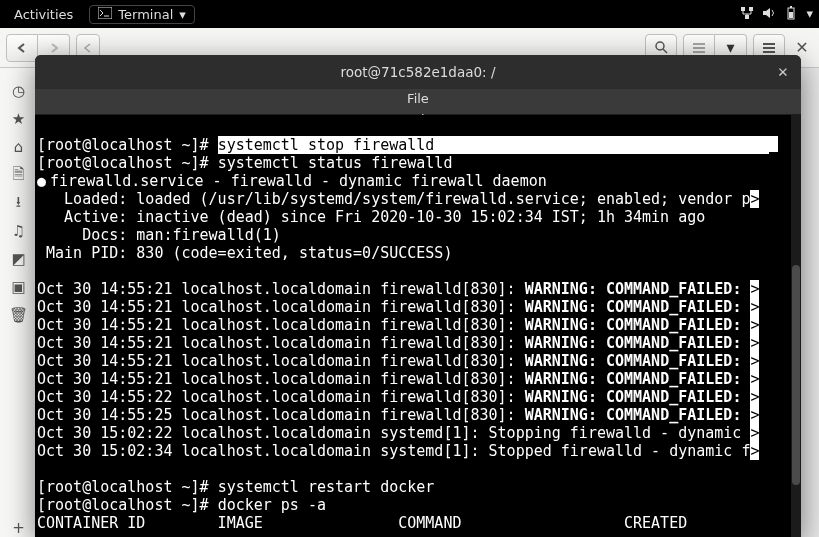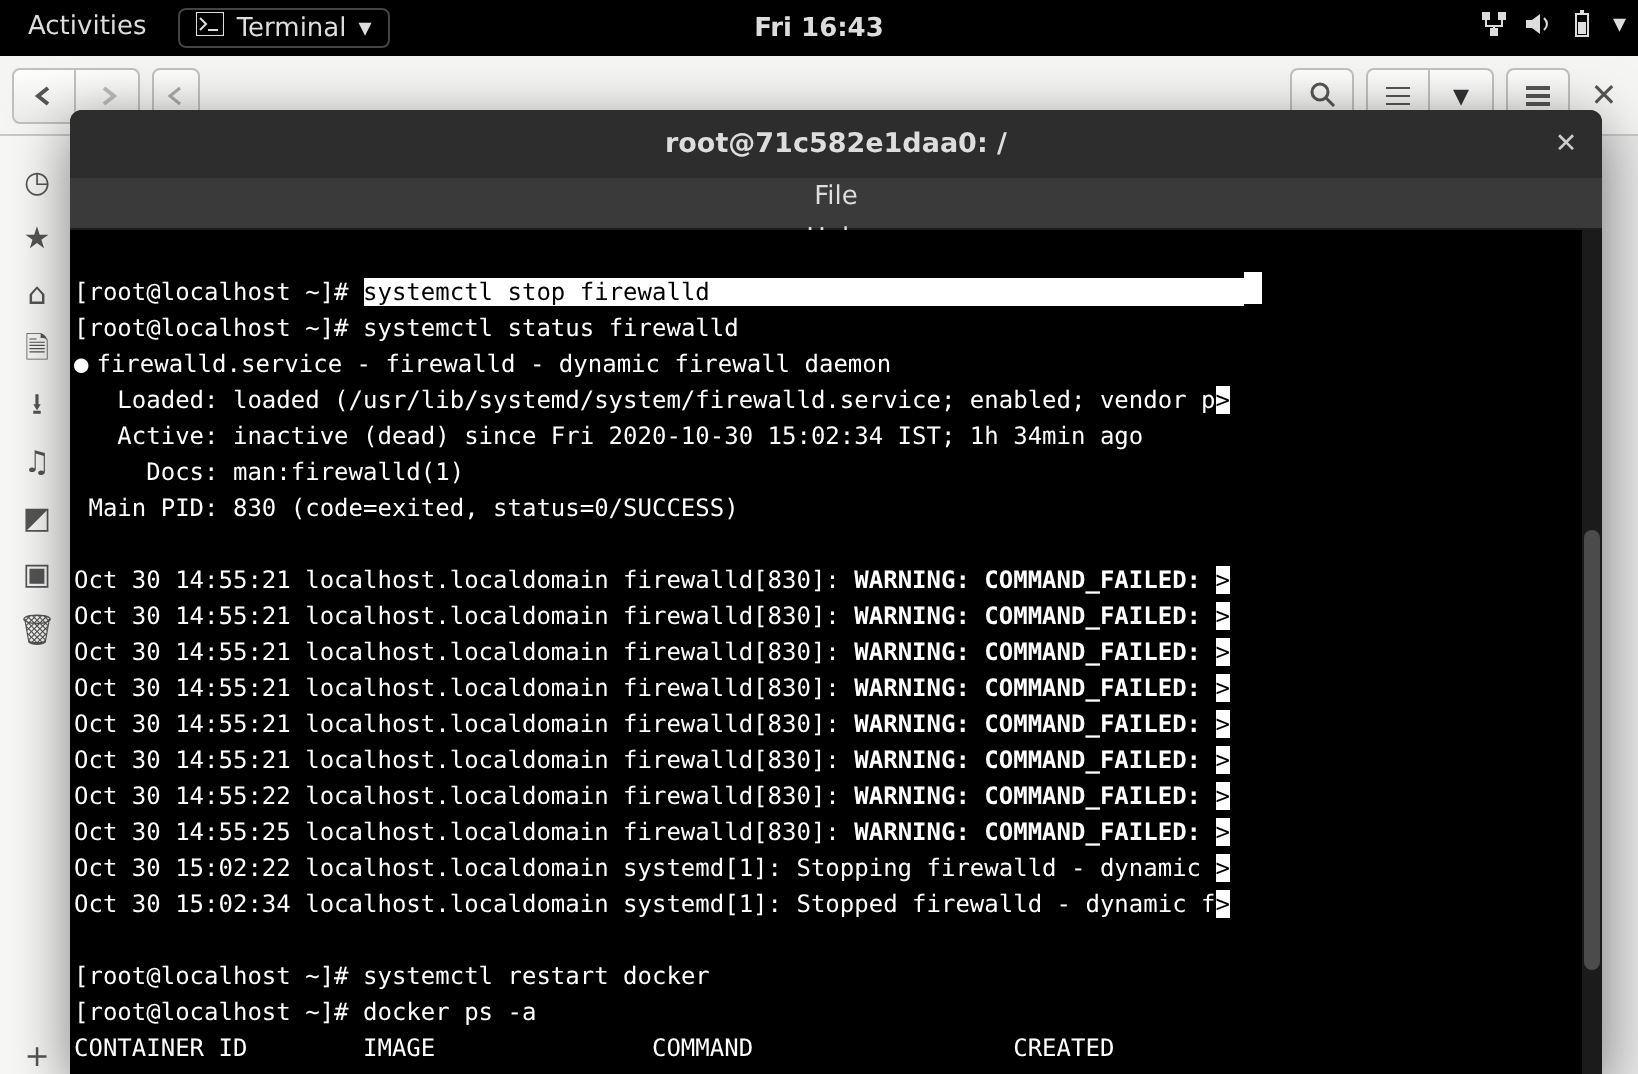--- a/index.html
+++ b/index.html
@@ -98,21 +98,21 @@
     border-radius: 6px 6px 0 0;
     display: flex; flex-direction: column;
     box-shadow: 0 8px 30px rgba(0,0,0,0.5);
     overflow: hidden;
   }
   .term-title {
     height: 34px;
     background: #2d2d2d;
     color: #ddd;
     display: flex; align-items: center; justify-content: center;
-    font-size: 13.5px; font-weight: bold;
+    font-size: 13.5px; font-weight: normal;
     position: relative;
   }
   .term-title .tclose {
     position: absolute; right: 8px; top: 7px;
     width: 20px; height: 20px; border-radius: 50%;
     display:flex; align-items:center; justify-content:center;
     color:#ccc;
   }
   .term-menu {
     height: 26px;
@@ -124,21 +124,21 @@
     border-bottom: 1px solid #1e1e1e;
     flex-direction: column;
   }
   .term-menu .mi { padding: 2px 10px; border-radius: 3px; }
 
   .term-body {
     flex: 1;
     background: #000;
     color: #fff;
     font-family: "DejaVu Sans Mono","Menlo","Consolas",monospace;
-    font-size: 12px;
+    font-size: 15px;
     line-height: 18px;
     padding: 3px 2px 2px 2px;
     white-space: pre;
     overflow: hidden;
     position: relative;
   }
   .term-body .scrollbar {
     position: absolute; right: 0; top: 0; bottom: 0; width: 10px;
     background: #1b1b1b;
   }
@@ -163,21 +163,20 @@
         <svg width="14" height="12" viewBox="0 0 14 12">
             <rect x="0" y="0" width="14" height="12" rx="1" fill="none" stroke="#ddd"></rect>
             <path d="M2 3 L5 6 L2 9" stroke="#ddd" fill="none"></path>
             <line x1="6" y1="9" x2="11" y2="9" stroke="#ddd"></line>
           </svg>
       </span>
       <span>Terminal</span>
       <span>▾</span>
     </span>
   </div>
-  <div class="center">Fri 16:43</div>
   <div class="right">
     <span>
       <svg width="14" height="14" viewBox="0 0 14 14">
           <rect x="1" y="1" width="4" height="4"></rect>
           <rect x="9" y="1" width="4" height="4"></rect>
           <rect x="5" y="9" width="4" height="4"></rect>
           <path d="M3 5 V8 H11 V5 M7 8 V9" stroke="#ddd" fill="none"></path>
         </svg>
     </span>
     <span>

